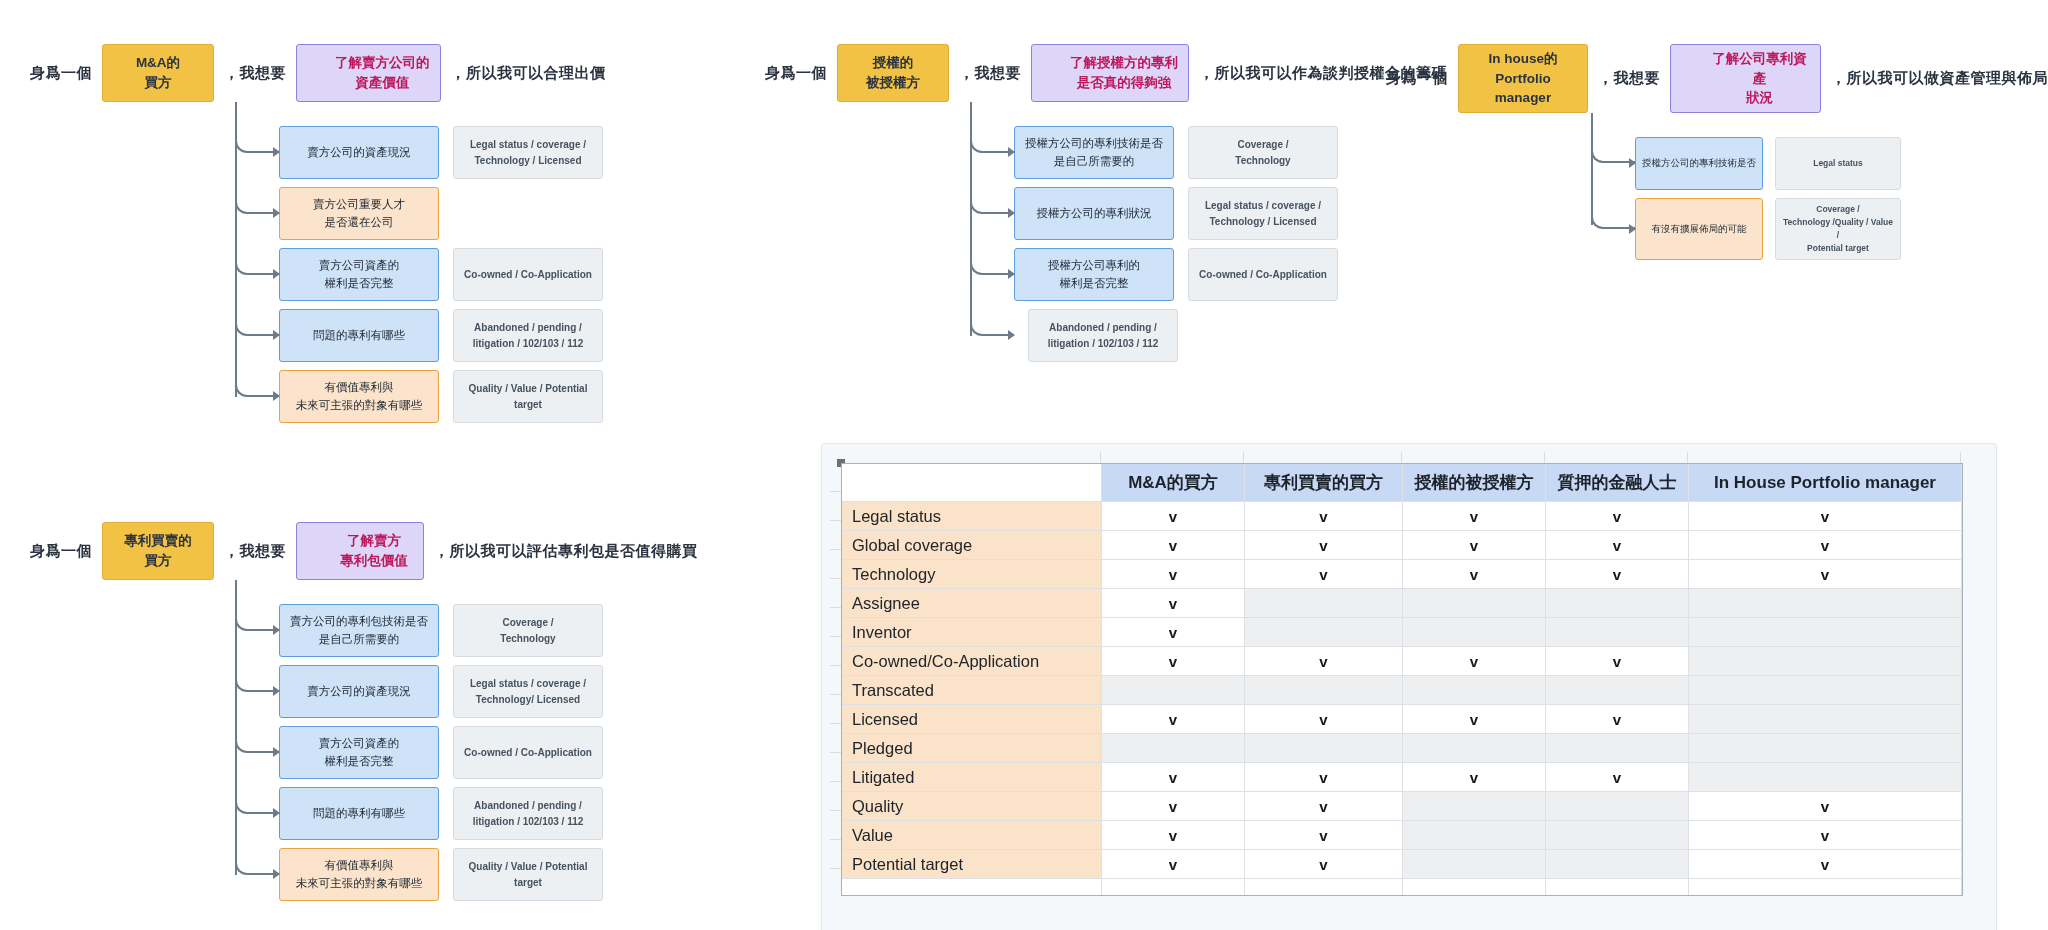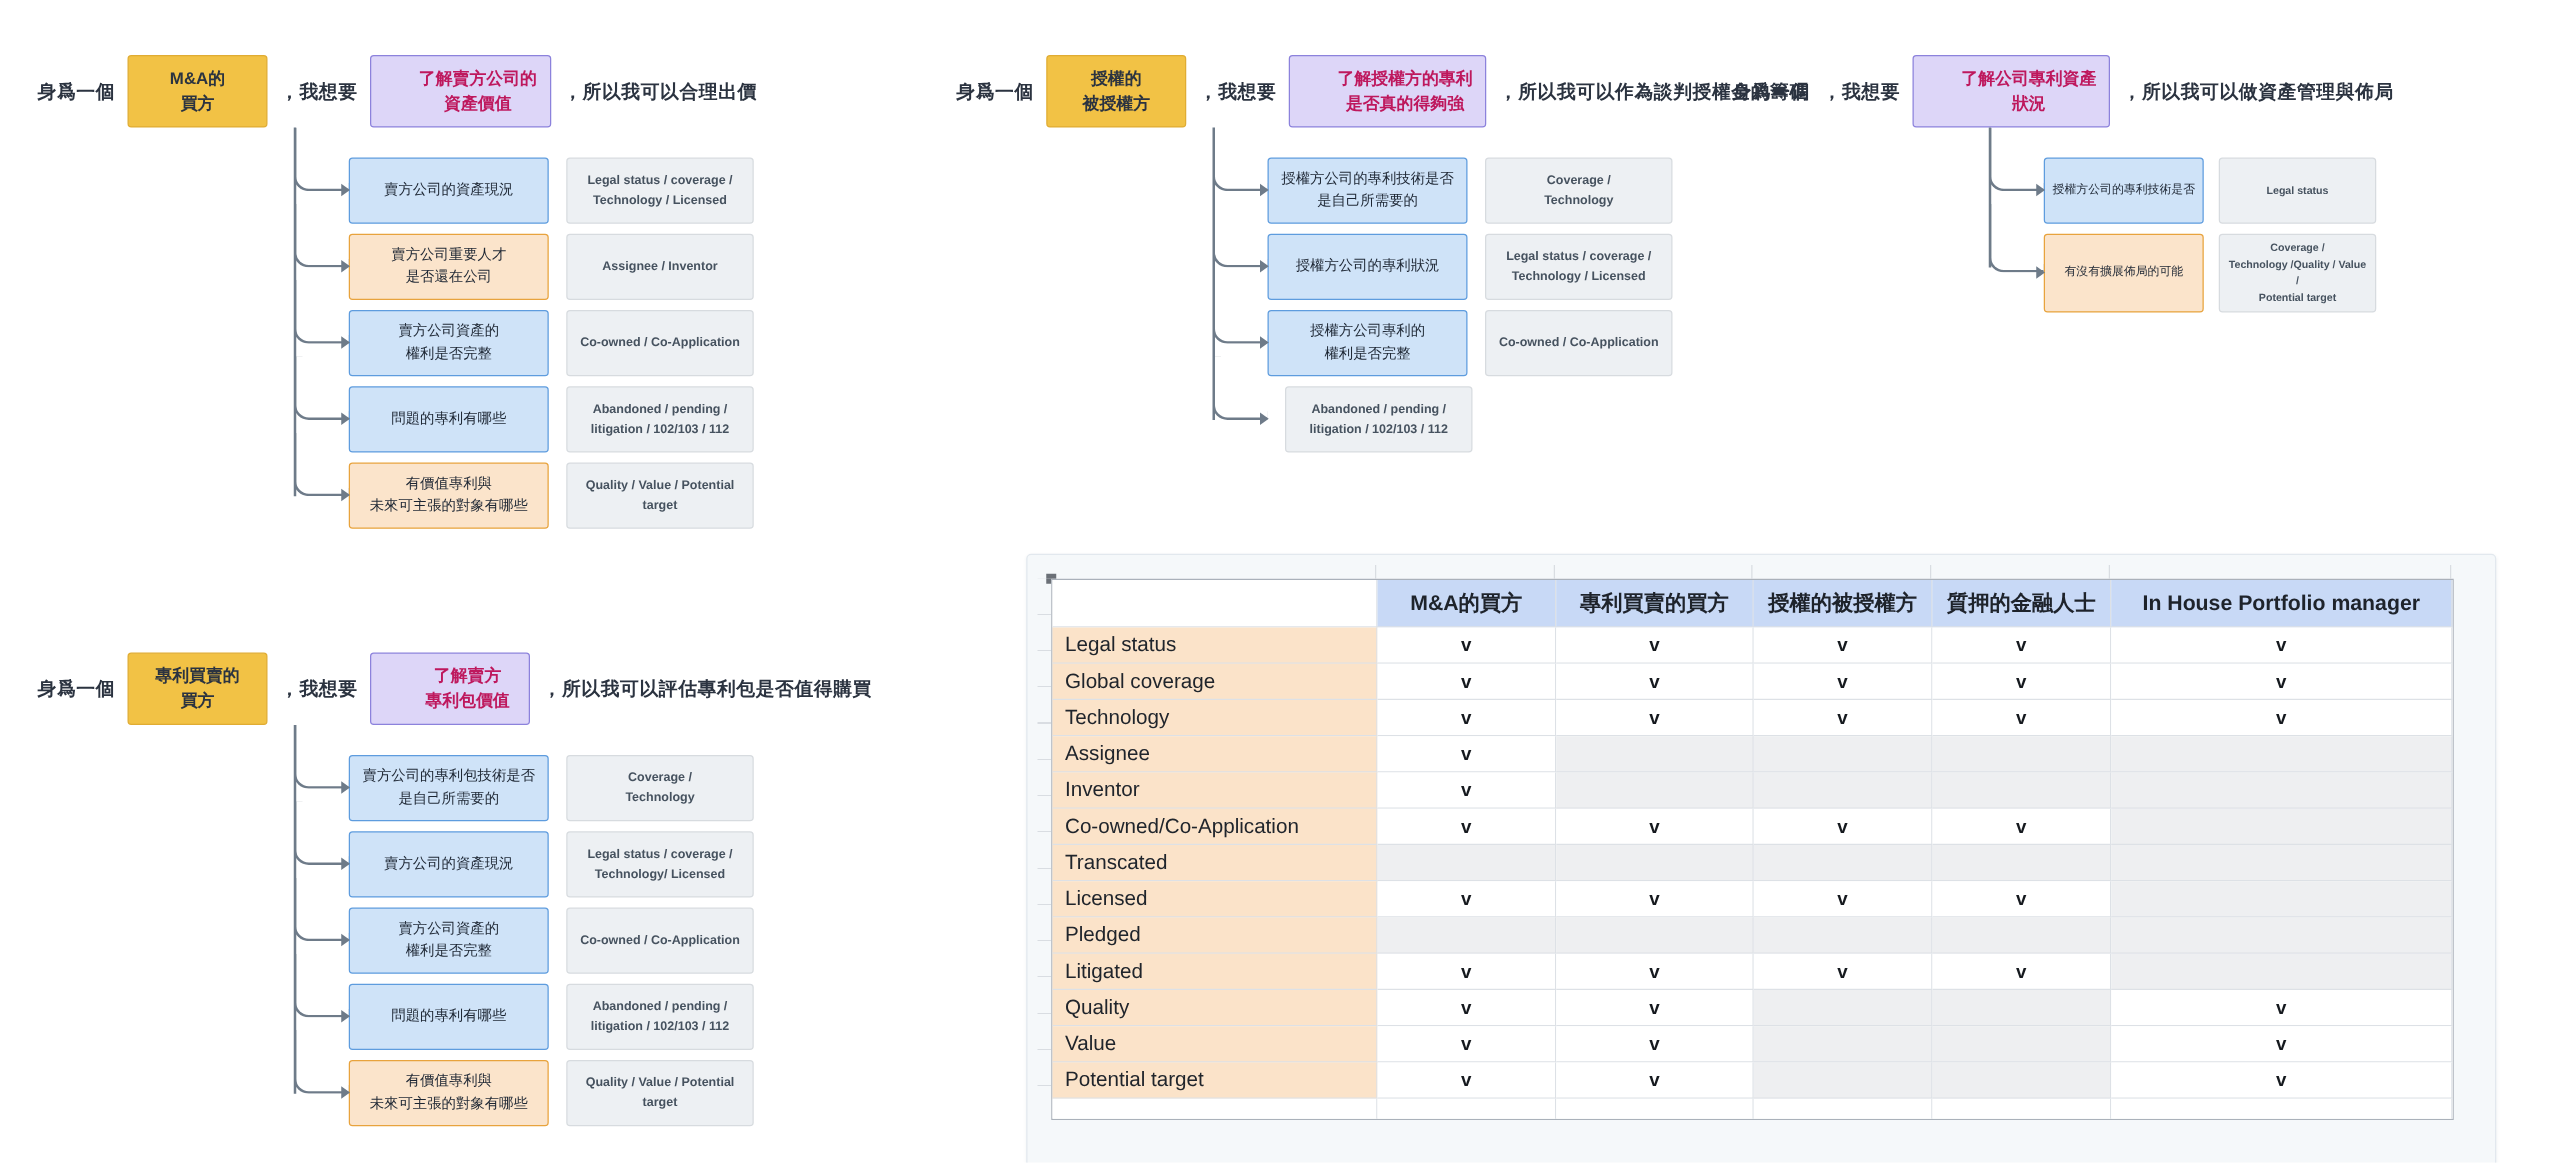--- a/index.html
+++ b/index.html
@@ -72,21 +72,20 @@
         <div class="tree-row">
           <div class="branch"></div>
           <div class="node blue">賣方公司的資產現況</div>
           <div class="leaf">Legal status / coverage /
 Technology / Licensed</div>
         </div>
         <div class="tree-row">
           <div class="branch"></div>
           <div class="node orange">賣方公司重要人才
 是否還在公司</div>
-          <div class="leaf">Assignee / Inventor</div>
         </div>
         <div class="tree-row">
           <div class="branch"></div>
           <div class="node blue">賣方公司資產的
 權利是否完整</div>
           <div class="leaf">Co-owned / Co-Application</div>
         </div>
         <div class="tree-row">
           <div class="branch"></div>
           <div class="node blue">問題的專利有哪些</div>
@@ -136,20 +135,22 @@
         <div class="tree-row">
           <div class="branch"></div>
           <div class="leaf">Abandoned / pending /
 litigation / 102/103 / 112</div>
         </div>
       </div>
     </div>
     <div class="story compact" style="left: 1386px; top: 44px;">
       <div class="story-head">
         <span class="story-text">身爲一個</span>
+        <div class="role-box">In house的
+Portfolio manager</div>
         <span class="story-text">，我想要</span>
         <div class="goal-box">了解公司專利資產
 狀況</div>
         <span class="story-text">，所以我可以做資產管理與佈局</span>
       </div>
       <div class="tree" style="margin-left: 206px;">
         <div class="trunk" style="height: 112px;"></div>
         <div class="tree-row">
           <div class="branch"></div>
           <div class="node blue">授權方公司的專利技術是否</div>

